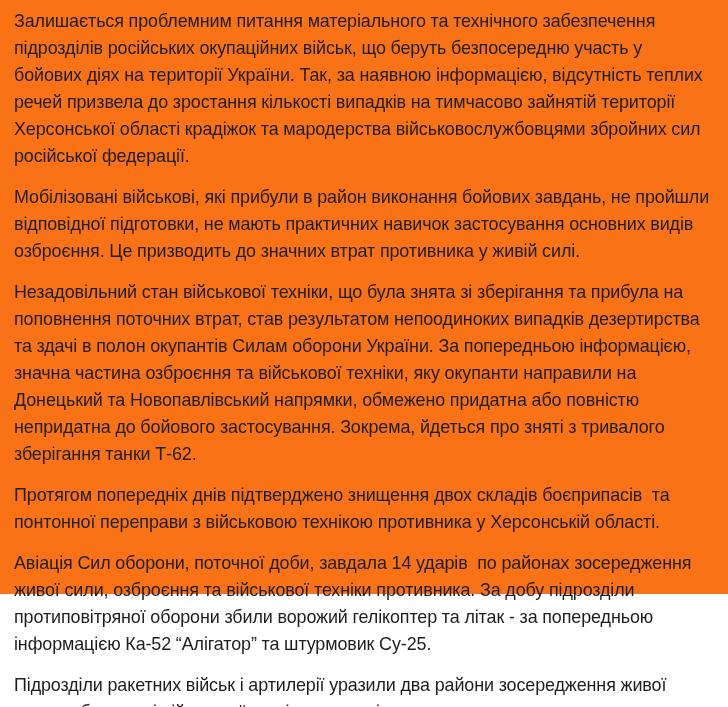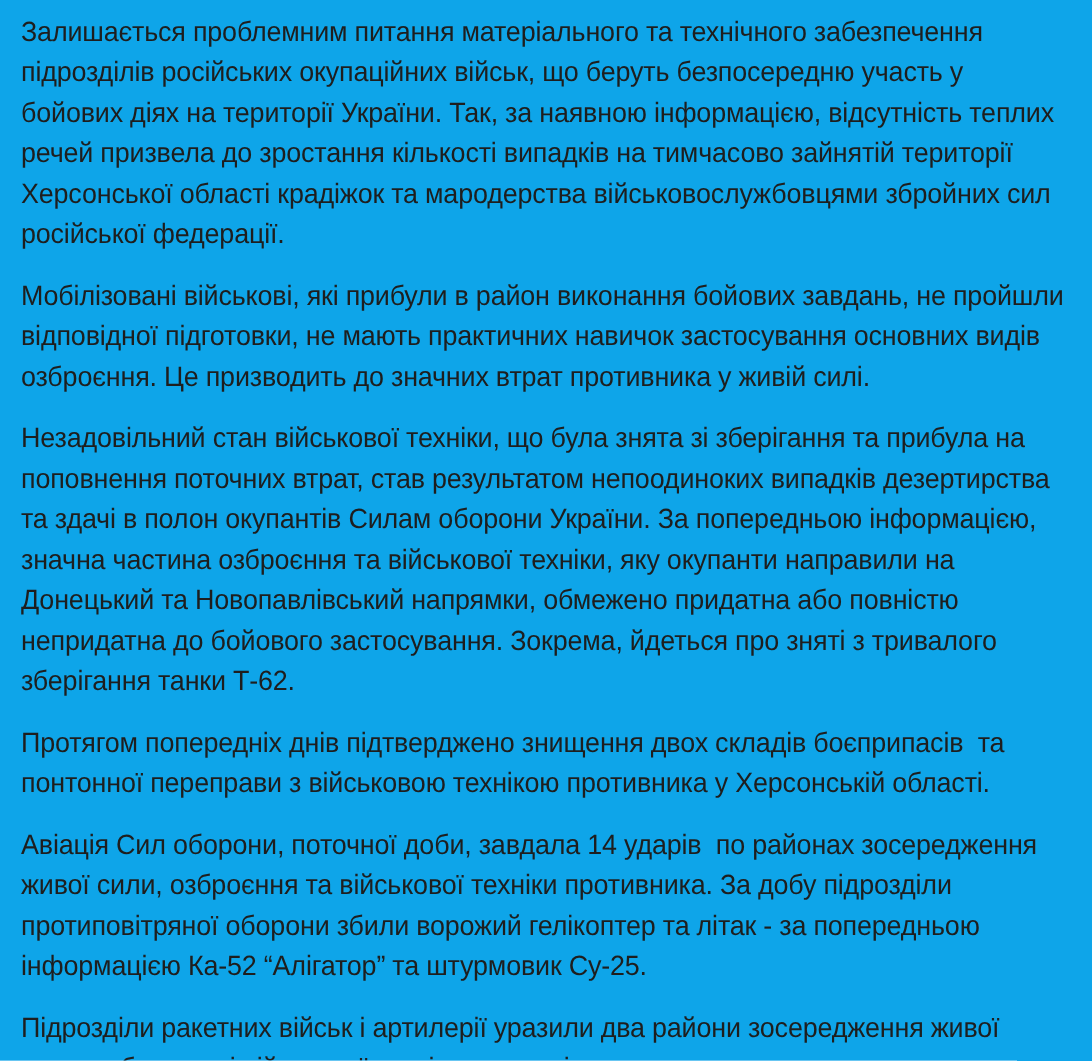--- a/index.html
+++ b/index.html
@@ -11,23 +11,23 @@
     width: 728px;
     height: 707px;
     overflow: hidden;
     font-family: "Liberation Sans", "DejaVu Sans", sans-serif;
     color: #1e1e1e;
     -webkit-font-smoothing: antialiased;
   }
   #article {
     box-sizing: border-box;
     width: 728px;
-    height: 707px;
+    height: 594px;
     padding: 7px 14px 0 14px;
-    background: #0ea5e9;
+    background: #f97316;
   }
   .para {
     margin: 0 0 14px 0;
     font-size: 18.6px;
     line-height: 27px;
     letter-spacing: -0.12px;
     word-spacing: -0.1px;
     text-align: left;
     color: #1e1e1e;
     white-space: pre-wrap;

